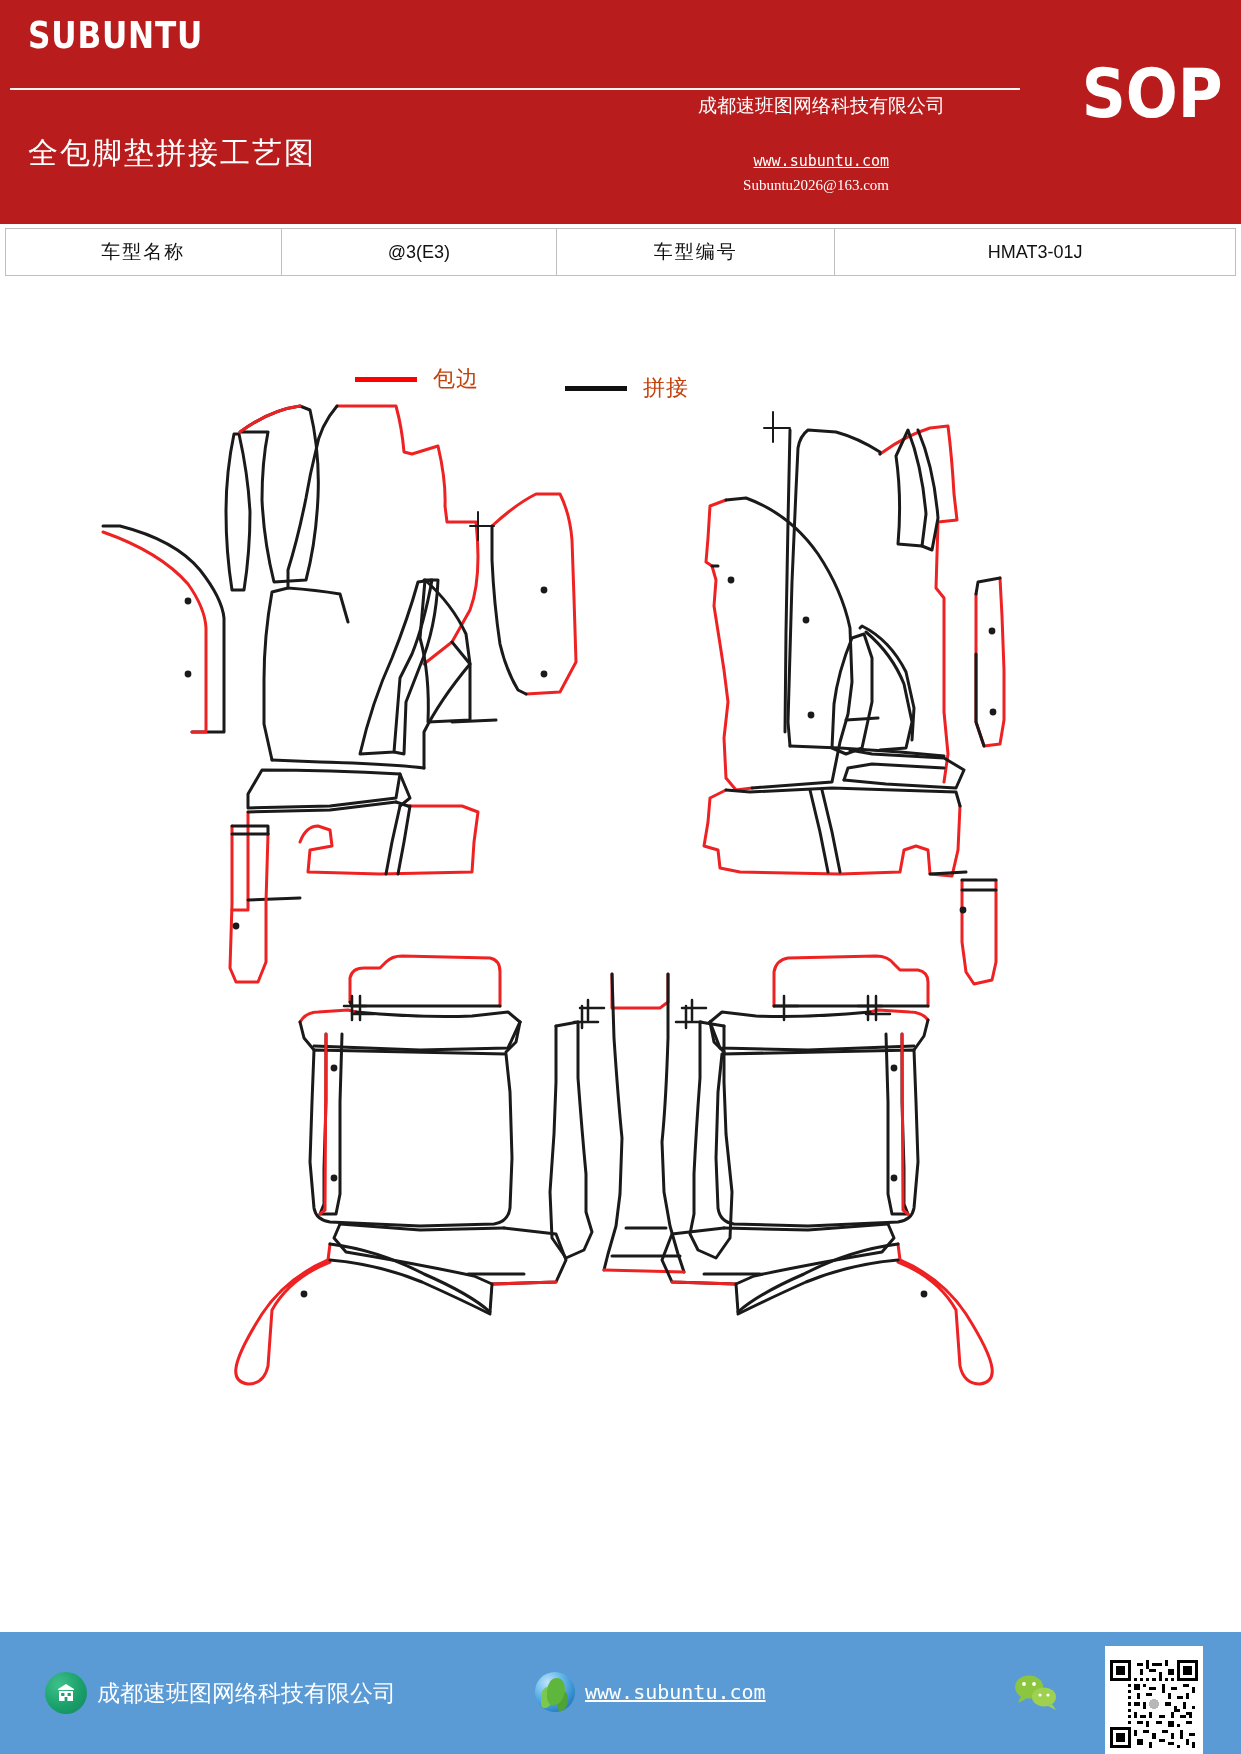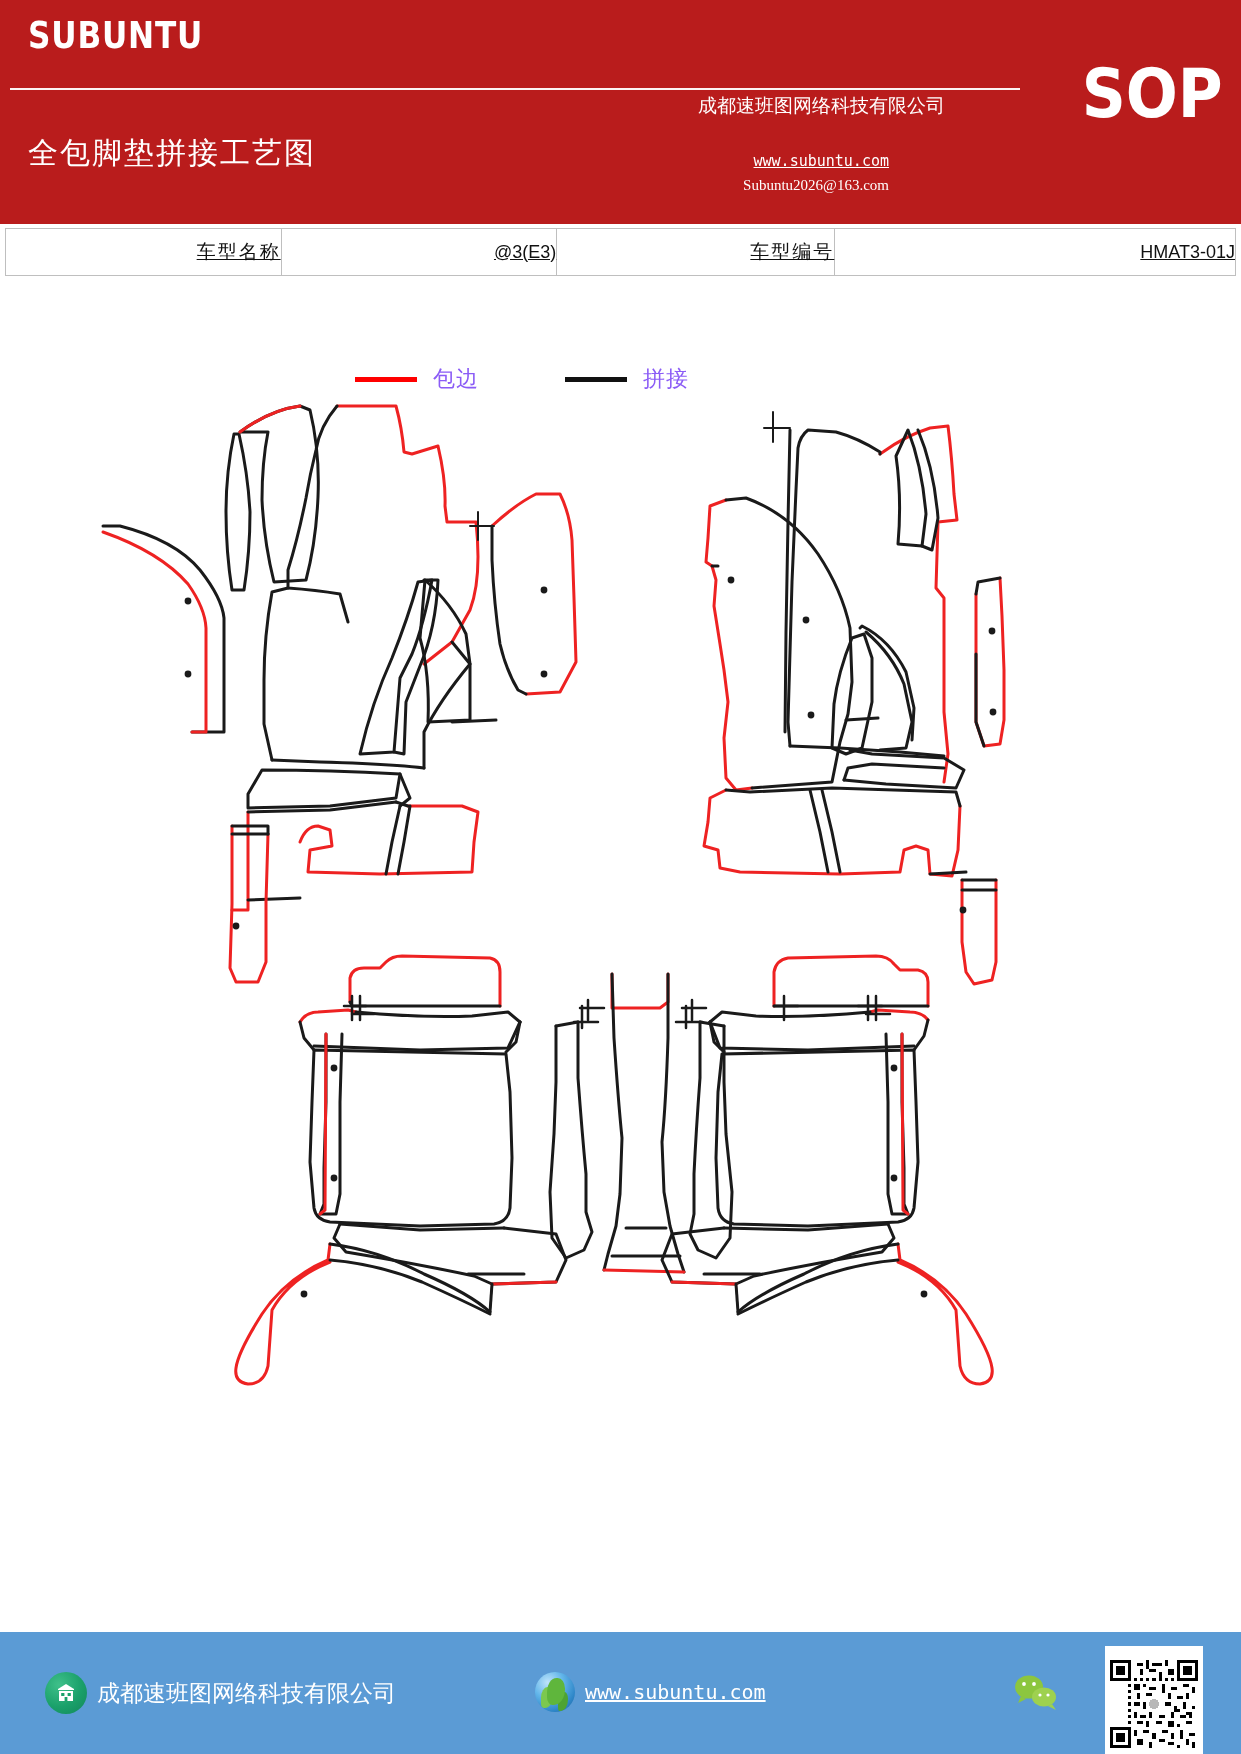--- a/index.html
+++ b/index.html
@@ -96,26 +96,25 @@
   .info-table {
     position: absolute;
     left: 5px; top: 228px;
     width: 1231px;
     border-collapse: collapse;
     table-layout: fixed;
   }
   .info-table td {
     border: 1px solid #bfbfbf;
     height: 46px;
-    text-align: right;
+    text-align: center;
     vertical-align: middle;
     font-size: 18px;
     color: #111111;
     padding: 0;
-    text-decoration: underline;
   }
   .info-table td.lbl {
     font-family: "DejaVu Serif", serif;
     font-size: 19px;
     letter-spacing: 2px;
   }
   .info-table td.val {
     font-family: "Liberation Sans", sans-serif;
     font-size: 18px;
   }
@@ -131,30 +130,30 @@
     width: 1241px;
     height: 44px;
   }
   .legend-item {
     position: absolute;
     display: flex;
     align-items: center;
     gap: 16px;
   }
   .legend-item.edging { left: 355px; top: 6px; }
-  .legend-item.splice { left: 565px; top: 6px; }
+  .legend-item.splice { left: 565px; top: 15px; }
   .legend-swatch {
     display: block;
     width: 62px;
     height: 5px;
   }
   .legend-label {
     font-family: "DejaVu Serif", serif;
     font-size: 22px;
-    color: #8b5cf6;
+    color: #c2410c;
     letter-spacing: 1px;
     text-align: center;
   }
 
   
   .drawing-area {
     position: absolute;
     left: 0; top: 402px;
     width: 1241px;
     height: 1010px;

